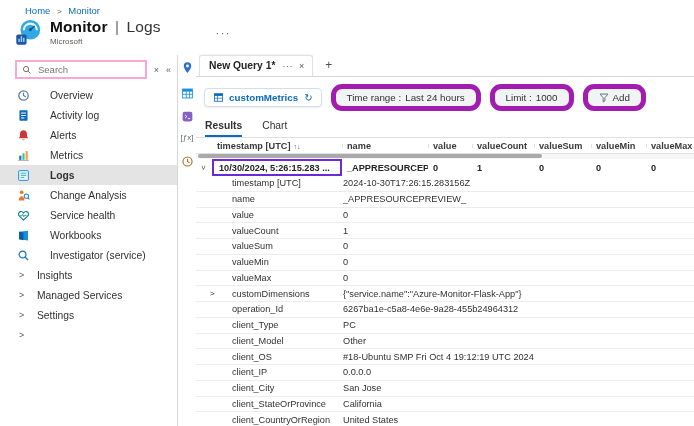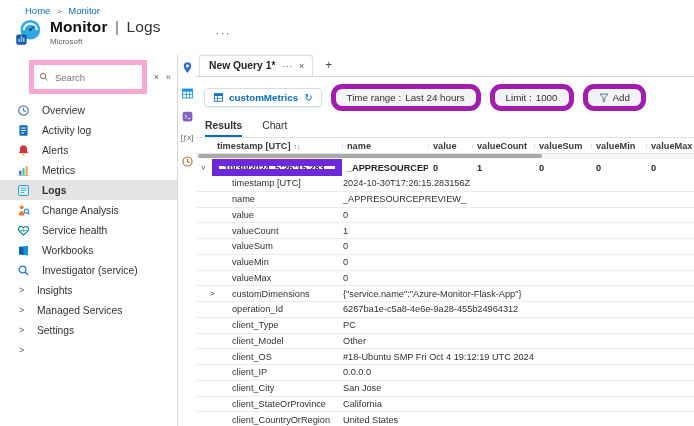--- a/index.html
+++ b/index.html
@@ -22,29 +22,29 @@
   .title-secondary { color:#333; }
   .subtitle { font-size:8px; color:#605e5c; margin-top:1px; }
   .more-dots { margin-left:55px; margin-top:9px; color:#605e5c; letter-spacing:1.5px; font-size:11px; cursor:pointer; }
 
   
   .content { display:flex; height:371px; }
 
   
   .sidebar { width:178px; flex:0 0 178px; border-right:1px solid #d6d6d6; padding-top:3px; }
   .search-row { display:flex; align-items:center; margin:2px 6px 6px 15px; }
-  .search-box { flex:1; display:flex; align-items:center; border:5px solid #f9a8d4; height:34px; padding:0 5px; background:#fff;margin-left:14px; }
+  .search-box { flex:1; display:flex; align-items:center; border:2px solid #f9a8d4; height:19px; padding:0 5px; background:#fff; }
   .search-box input { border:none; outline:none; width:100%; font-size:9.5px; font-family:"Liberation Sans",sans-serif; color:#323130; background:transparent; }
   .search-box svg { margin-right:4px; flex:0 0 auto; }
   .side-mini { color:#605e5c; font-size:9px; margin-left:7px; cursor:pointer; }
   .nav-item { display:flex; align-items:center; height:20px; padding-left:17px; cursor:pointer; }
   .nav-item.selected { background:#e4e4e4; }
   .nav-item.selected .nav-label { font-weight:bold; }
   .nav-icon { width:13px; height:13px; flex:0 0 13px; display:flex; }
-  .nav-label { margin-left:12px; font-size:10.3px; color:#323130; white-space:nowrap; }
+  .nav-label { margin-left:20px; font-size:10.3px; color:#323130; white-space:nowrap; }
   .nav-group { display:flex; align-items:center; height:20px; padding-left:19px; cursor:pointer; }
   .group-chev { color:#605e5c; font-size:9px; width:11px; }
   .group-label { margin-left:7px; font-size:10.3px; color:#323130; white-space:nowrap; }
 
   
   .strip { width:18px; flex:0 0 18px; display:flex; flex-direction:column; align-items:center; padding-top:6px; }
   .strip-icon { width:13px; height:13px; margin-bottom:10px; cursor:pointer; display:flex; }
   .strip-icon.fx { font-size:8px; color:#5a6972; width:auto; margin-bottom:9px; }
   .strip-gap { height:3px; }
 
@@ -75,21 +75,21 @@
   .grid-head, .grid-row { display:grid; grid-template-columns:16px 130px 86px 44px 62px 57px 55px 1fr; align-items:center; }
   .grid-head { height:17px; border-top:1px solid #e1e1e1; border-bottom:1px solid #e1e1e1; }
   .hcell { font-size:9.2px; font-weight:bold; color:#3b3a39; padding-left:5px; position:relative; white-space:nowrap; overflow:hidden; }
   .hcell.sep::before { content:""; position:absolute; left:0; top:3px; bottom:3px; width:1px; background:#e1e1e1; }
   .sort-glyph { font-size:7px; color:#605e5c; margin-left:3px; font-weight:normal; }
   .hscroll { height:5px; background:#f6f6f6; position:relative; }
   .hscroll-thumb { position:absolute; left:2px; top:0; height:4px; width:344px; background:#a9a9a9; border-radius:2px; cursor:pointer; }
   .grid-row { height:17px; cursor:pointer; }
   .row-chev { font-size:8px; color:#323130; padding-left:5px; display:inline-block; }
   .chev-down { display:inline-block; transform:rotate(90deg); transform-origin:center; }
-  .ts-cell { border:7px solid #6d28d9; background:#fff; height:17px; display:flex; align-items:center; padding-left:5px; font-size:9.2px; font-weight:bold; white-space:nowrap; overflow:hidden; }
+  .ts-cell { border:2px solid #6d28d9; background:#fff; height:17px; display:flex; align-items:center; padding-left:5px; font-size:9.2px; font-weight:bold; white-space:nowrap; overflow:hidden; }
   .dcell { font-size:9.2px; font-weight:bold; padding-left:5px; white-space:nowrap; overflow:hidden; }
 
   
   .details { flex:1; overflow:hidden; }
   .detail-row { display:flex; align-items:center; height:15.75px; border-bottom:1px solid #ececec; padding-left:14px; cursor:default; }
   .d-chev { width:22px; font-size:8px; color:#323130; flex:0 0 22px; }
   .d-key { width:111px; flex:0 0 111px; font-size:9.2px; color:#323130; white-space:nowrap; overflow:hidden; }
   .d-val { flex:1; font-size:9.2px; color:#323130; white-space:nowrap; overflow:hidden; }
 </style>
 </head>

